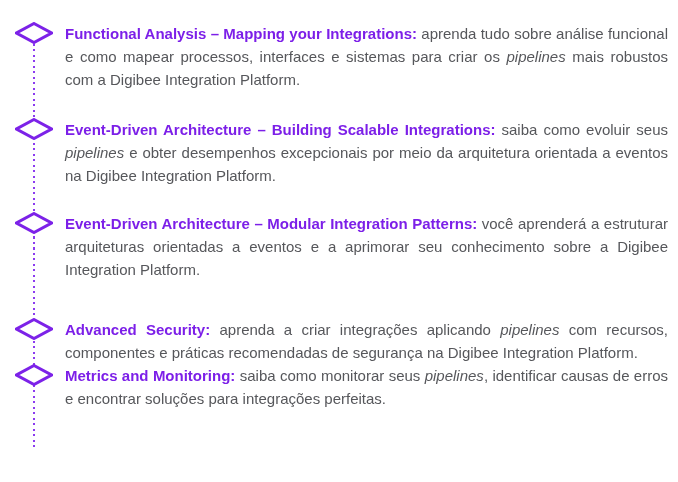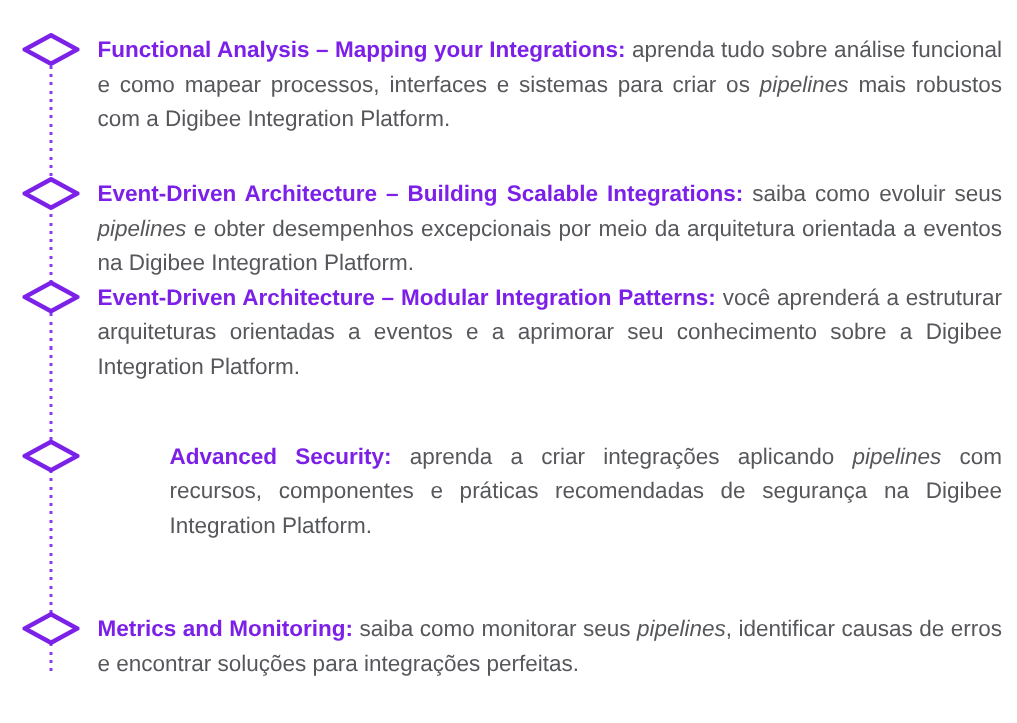--- a/index.html
+++ b/index.html
@@ -28,23 +28,23 @@
   .items {
     position: relative;
     z-index: 1;
     padding-top: 22px;
   }
   .item {
     display: flex;
     align-items: flex-start;
   }
   .item:nth-child(2) { margin-top: 27px; }
-  .item:nth-child(3) { }
-  .item:nth-child(4) { margin-top: 37px; gap: 48px; }
-  .item:nth-child(5) { margin-top: 46px; }
+  .item:nth-child(3) { margin-top: 25px; }
+  .item:nth-child(4) { margin-top: 37px; }
+  .item:nth-child(5) { }
   .icon-col {
     flex: 0 0 65px;
     box-sizing: border-box;
     padding-left: 15px;
   }
   .diamond {
     display: block;
     width: 38px;
     height: 22px;
   }

